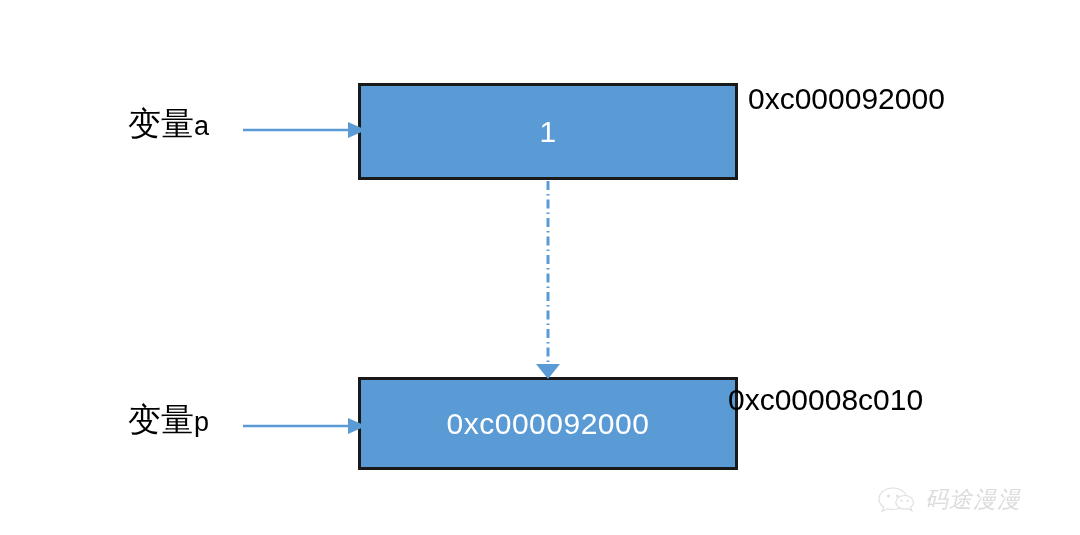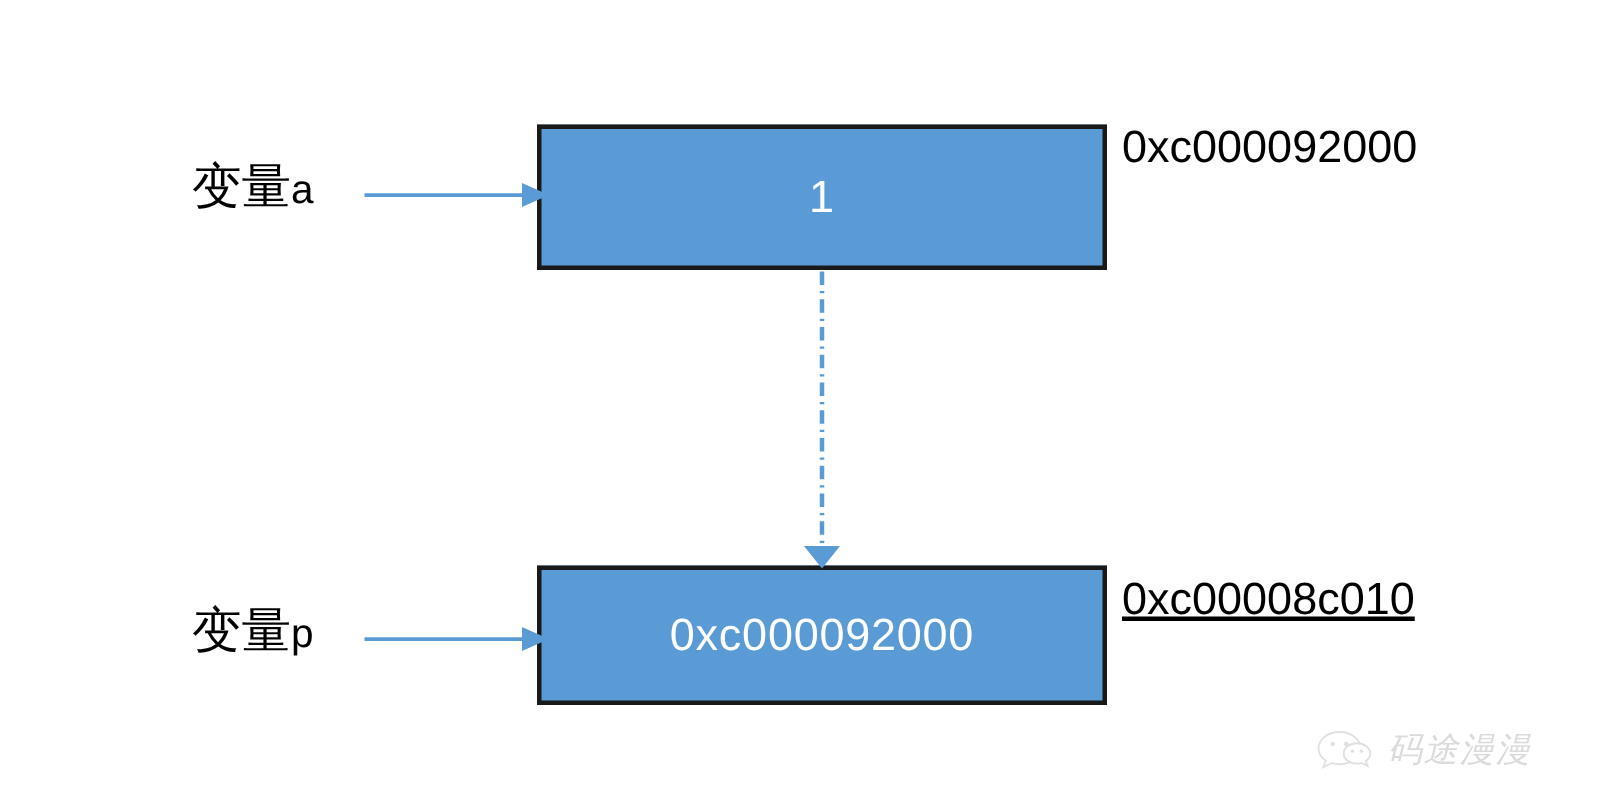--- a/index.html
+++ b/index.html
@@ -64,21 +64,21 @@
 
   
   .addr-label {
     position: absolute;
     color: #000000;
     font-size: 30px;
     line-height: 1;
     white-space: nowrap;
   }
   #addr-a { left: 748px; top: 84px; }
-  #addr-p { left: 748px; top: 385px; text-decoration: underline; }
+  #addr-p { left: 728px; top: 385px; }
 
   
   #arrow-layer {
     position: absolute;
     left: 0;
     top: 0;
     width: 1080px;
     height: 535px;
     pointer-events: none;
   }

